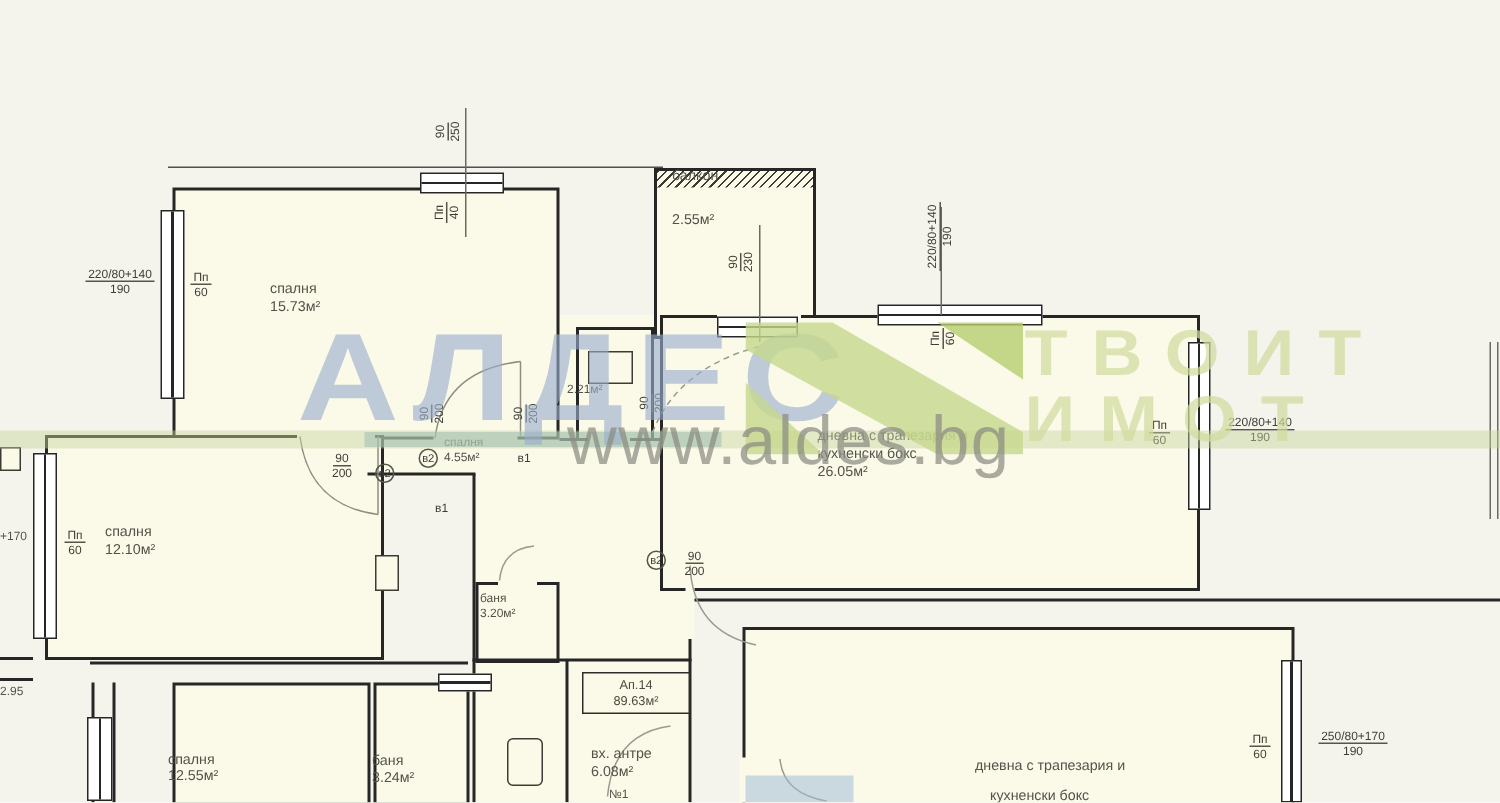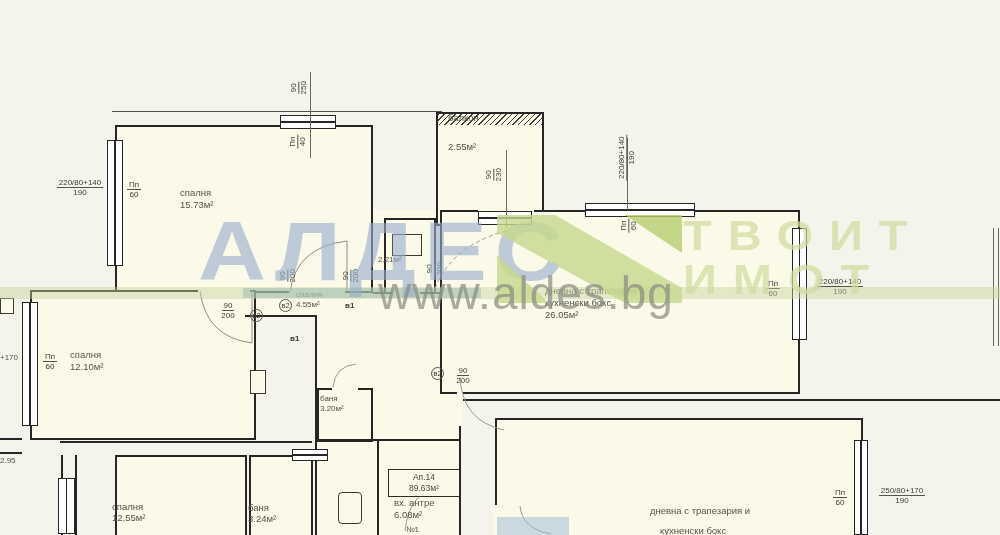--- a/index.html
+++ b/index.html
@@ -17,21 +17,21 @@
   .win-h{background-image:linear-gradient(to bottom,transparent calc(50% - .7px),#262626 calc(50% - .7px),#262626 calc(50% + .7px),transparent calc(50% + .7px))}
   .hatch{position:absolute;background:repeating-linear-gradient(135deg,#3c3c34 0 1px,transparent 1px 4px)}
   .lbl{position:absolute;color:#53534a;font-size:9.5px;line-height:1.1;text-align:left;white-space:nowrap}
   .sm{font-size:8px}
   .frac{position:absolute;display:flex;flex-direction:column;align-items:center;
         font-size:8px;color:#3e3e36;line-height:1.15;white-space:nowrap}
   .frac .tp{border-bottom:1px solid #55554a;padding:0 2px}
   .rot{transform:rotate(-90deg);transform-origin:center center}
   .badge{position:absolute;width:13px;height:13px;border:1px solid #55554a;border-radius:50%;
          font-size:7.5px;line-height:12px;text-align:center;color:#3e3e36;box-sizing:border-box}
-  .tag{position:absolute;font-size:8px;font-weight:bold;color:#3e3e36;white-space:nowrap}
+  .tag{position:absolute;font-size:8px;font-weight:normal;color:#3e3e36;white-space:nowrap}
   .fx{position:absolute;border:1px solid #3c3c34;background:#fbfae9;box-sizing:border-box}
   .apbox{position:absolute;border:1.5px solid #2e2e28;background:#fbfae9;box-sizing:border-box;
          text-align:center;font-size:8.5px;color:#4a4a40;padding-top:2px;line-height:1.35}
   svg.arcs{position:absolute;left:0;top:0;pointer-events:none}
   .wm{position:absolute;left:0;top:0;width:1000px;height:535px;pointer-events:none}
   .band{position:absolute}
   .wm-brand{position:absolute;left:198px;top:204px;width:480px;font-size:94px;font-weight:bold;
             letter-spacing:8px;line-height:96px;color:rgba(152,173,204,.62);transform:scaleY(.88);white-space:nowrap}
   .wm-right{position:absolute;left:683px;font-size:47px;font-weight:bold;letter-spacing:16px;
             color:rgba(208,219,158,.72);transform:scaleY(.92);white-space:nowrap}
@@ -108,21 +108,21 @@
     <path d="M460,377 Q462,421 504,430" fill="none" stroke="#9a9a90" stroke-width="1"></path>
     <path d="M447,484 Q409,489 405,531" fill="none" stroke="#9a9a90" stroke-width="1"></path>
     <path d="M520,506 Q522,529 551,534" fill="none" stroke="#9a9a90" stroke-width="1"></path>
     <path d="M333,387 Q335,366 356,364" fill="none" stroke="#9a9a90" stroke-width="1"></path>
   </svg>
 
   <div class="fx" style="left:250px;top:370px;width:16px;height:24px"></div>
   <div class="fx" style="left:392px;top:234px;width:30px;height:22px"></div>
   <div class="fx" style="left:338px;top:492px;width:24px;height:32px;border-radius:4px"></div>
 
-  <div class="apbox" style="left:388px;top:469px;width:72px;height:28px">
+  <div class="apbox" style="left:388px;top:448px;width:72px;height:28px">
     <span>Ап.14</span><br>
     <span>89.63м²</span>
   </div>
 
   <div class="lbl" style="left:180px;top:188px;width:100px">спалня</div>
   <div class="lbl" style="left:180px;top:200px;width:100px">15.73м²</div>
   <div class="lbl" style="left:448px;top:113px;width:85px">балкон</div>
   <div class="lbl" style="left:448px;top:142px;width:85px">2.55м²</div>
   <div class="lbl" style="left:545px;top:286px;width:160px">дневна с трапезария и</div>
   <div class="lbl" style="left:545px;top:298px;width:160px">кухненски бокс</div>

